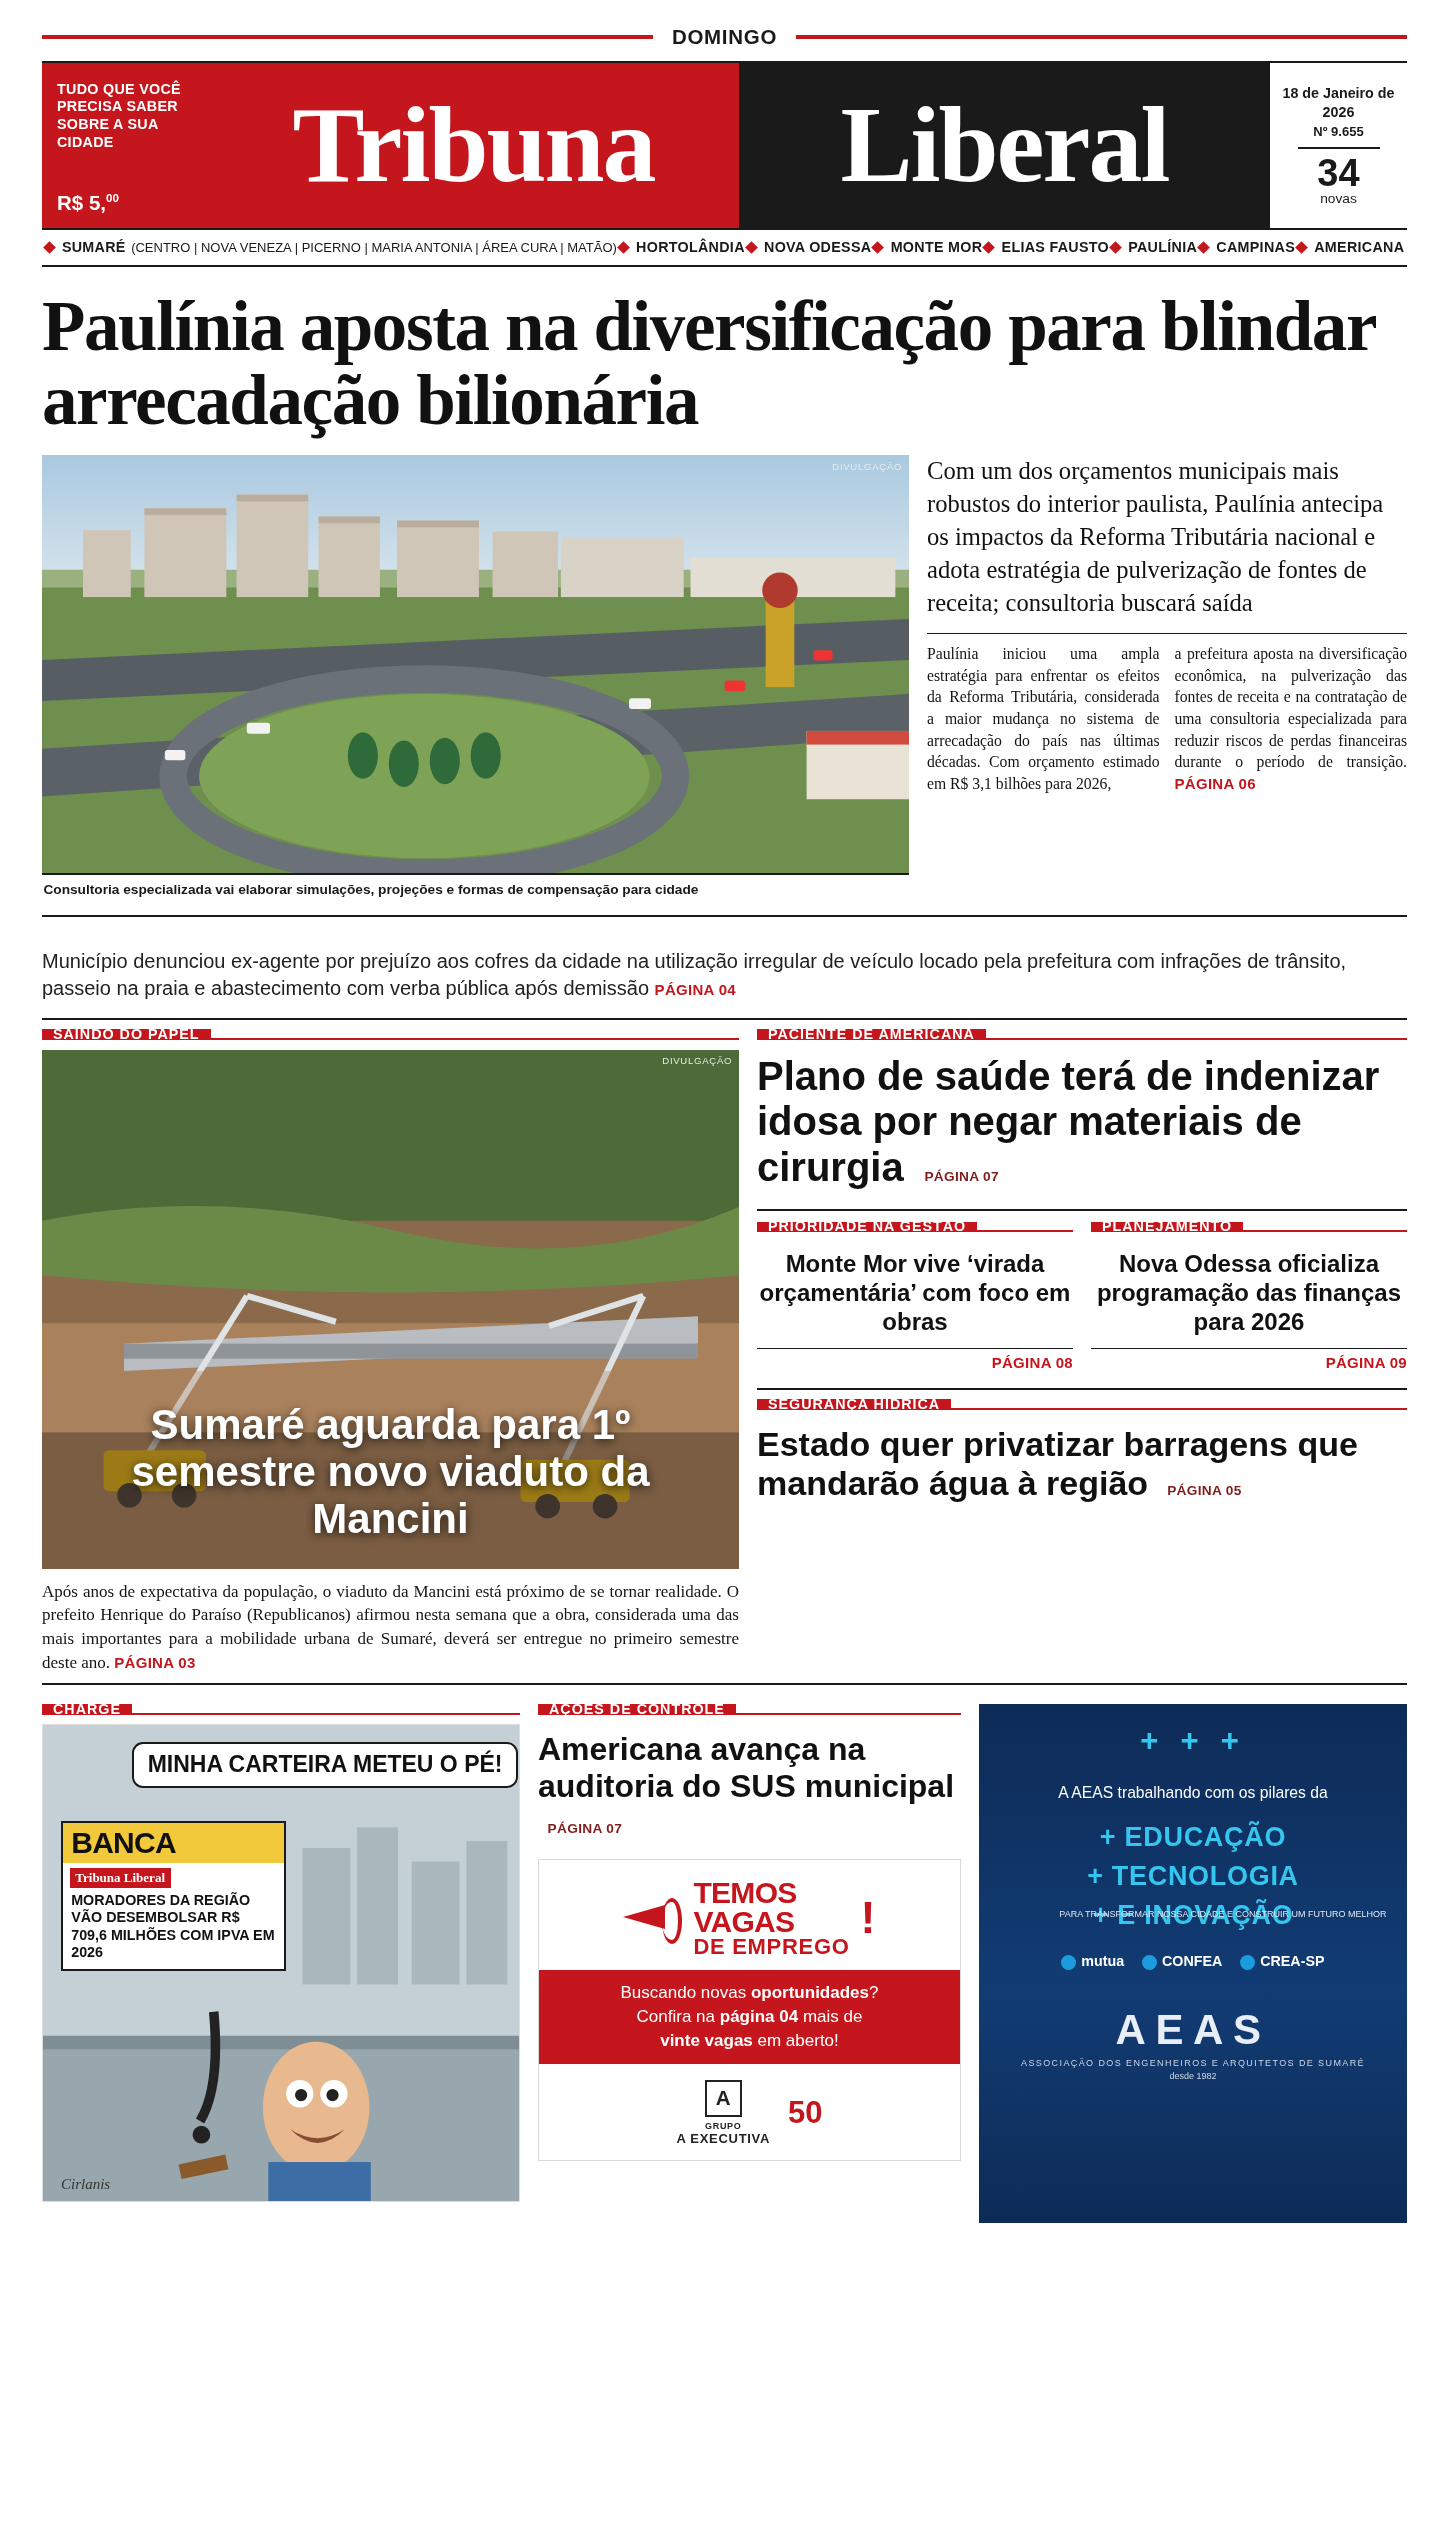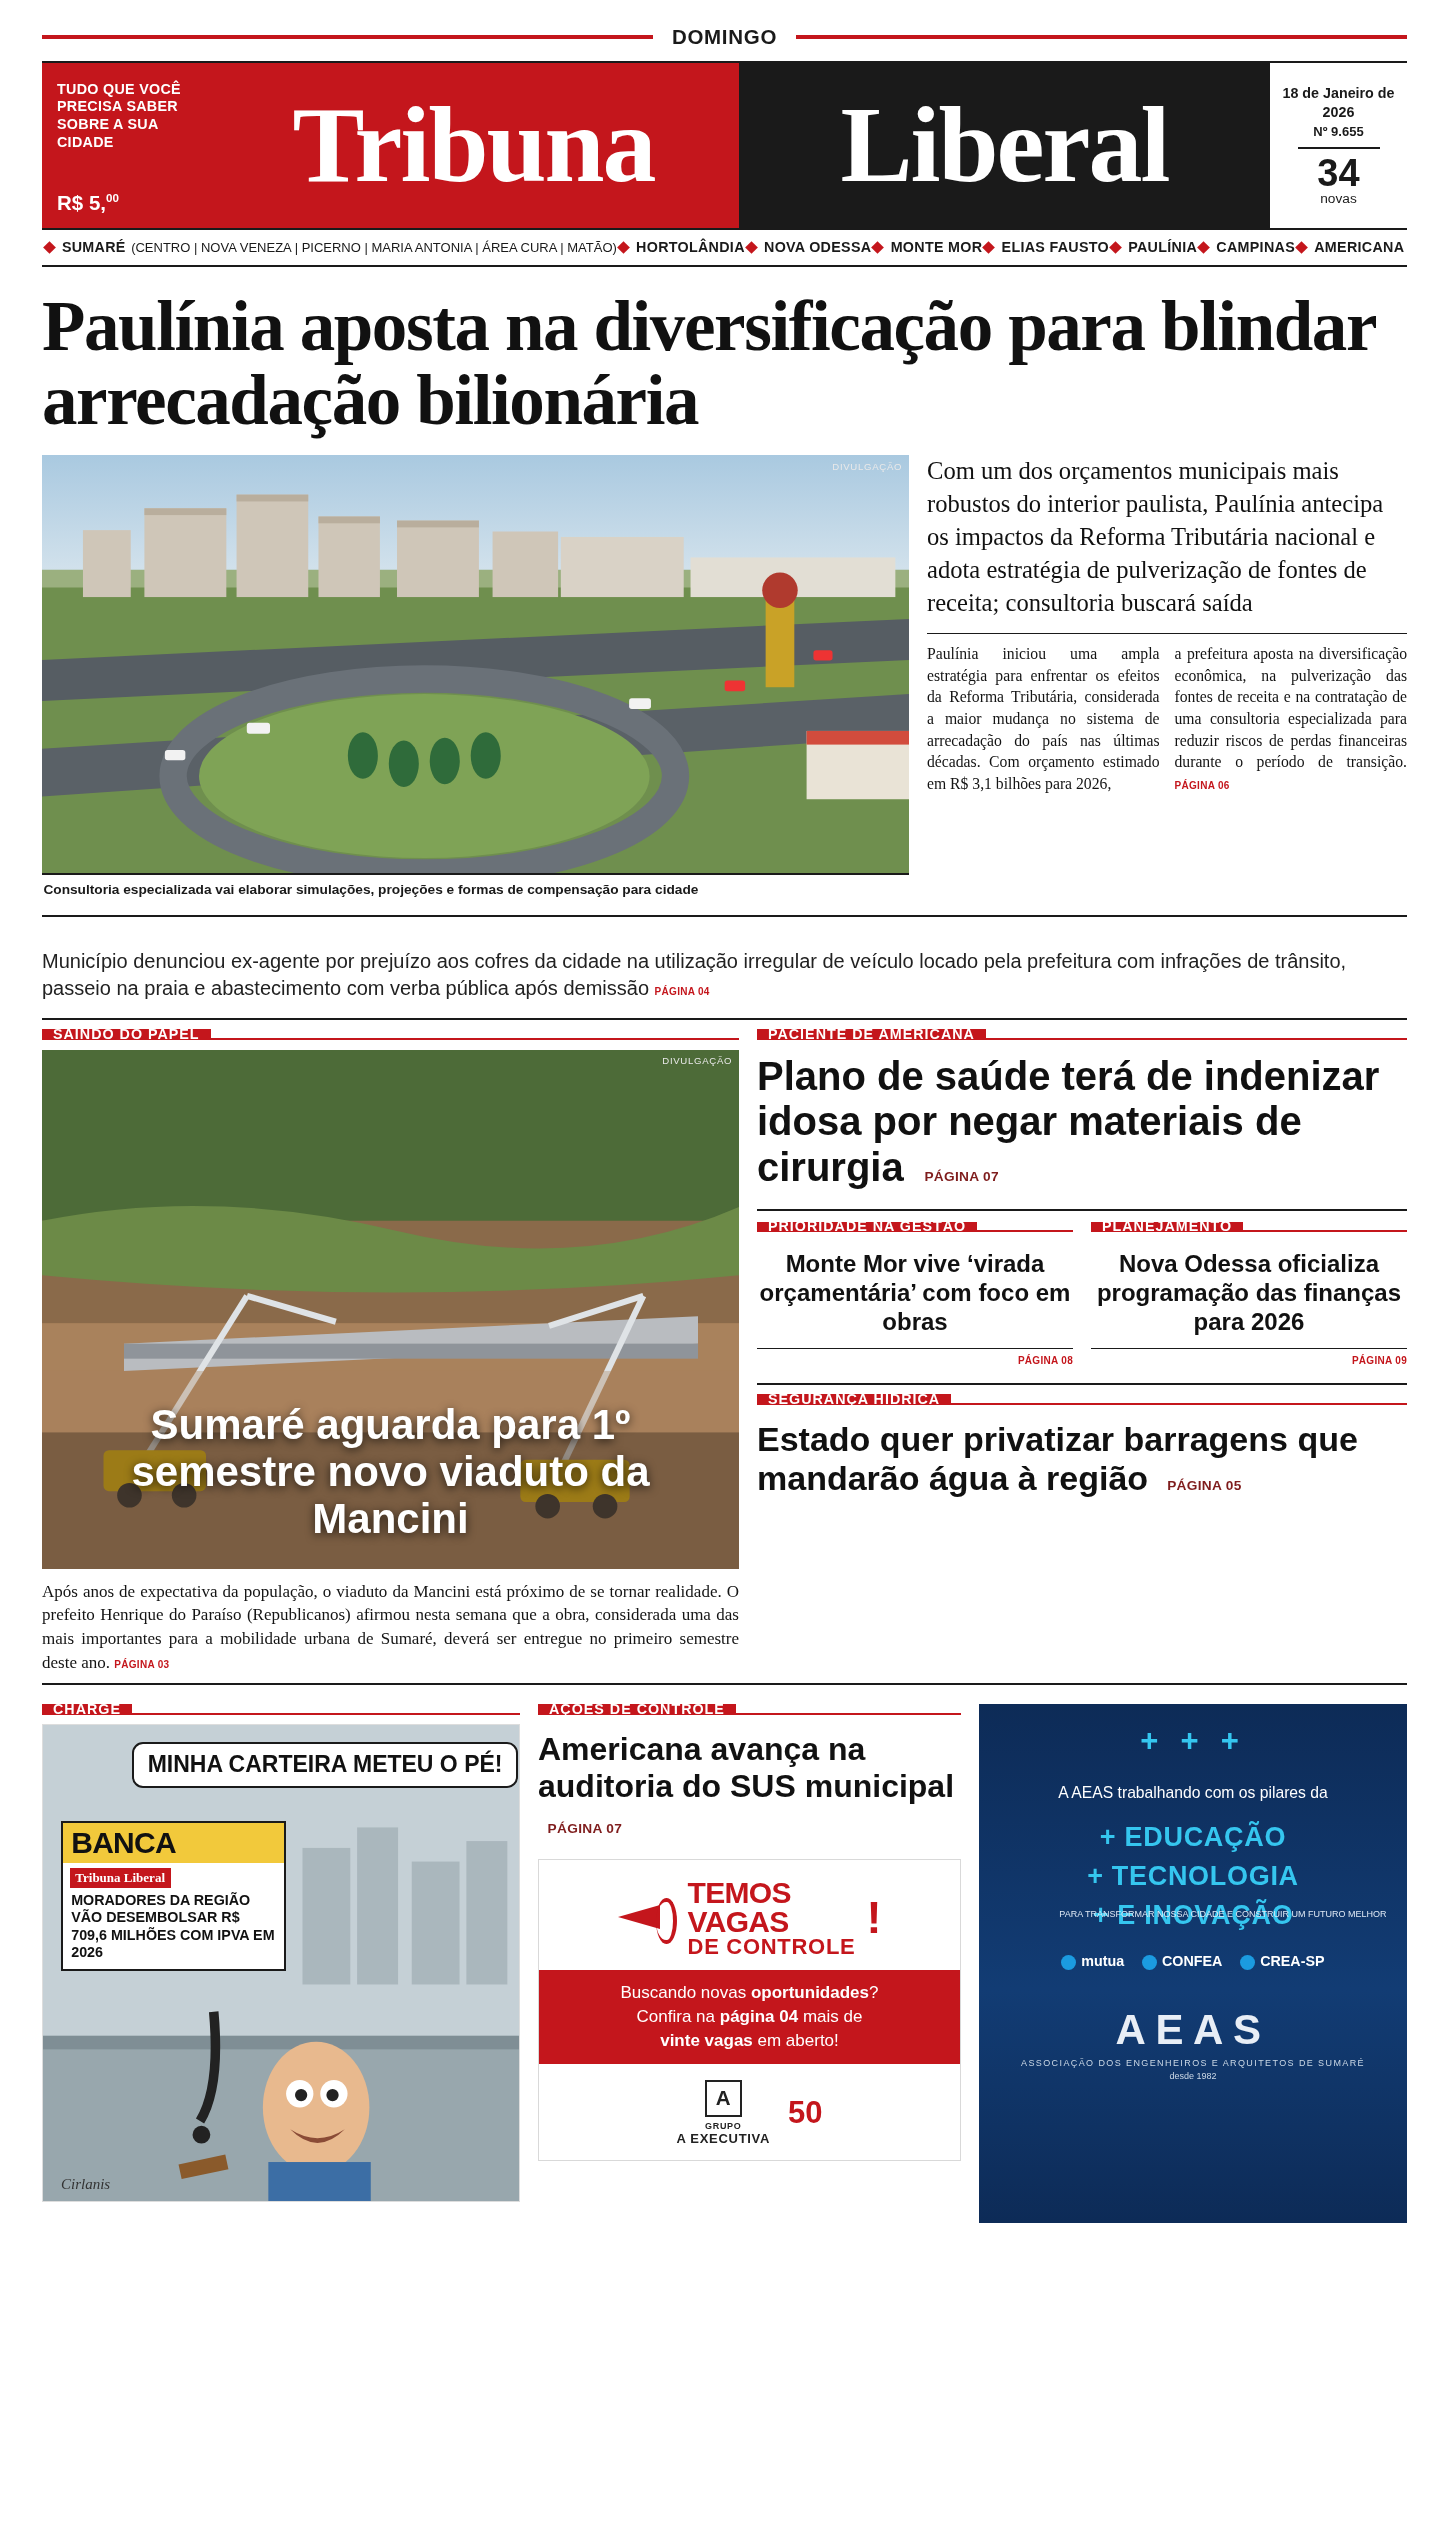--- a/index.html
+++ b/index.html
@@ -208,21 +208,21 @@
     flex: 1;
     font-family: "Liberation Serif", serif;
     font-size: 15.7px;
     line-height: 1.38;
     text-align: justify;
     color: #141414;
   }
   .pagina {
     font-family: "Liberation Sans", sans-serif;
     font-weight: bold;
-    font-size: 10px;
+    font-size: 15px;
     color: #c4161c;
     letter-spacing: 0.3px;
     white-space: nowrap;
   }
 
   
   .sec-head {
     border-top: 2.7px solid #1a1a1a;
     margin-top: 18px;
     padding-top: 18px;
@@ -825,21 +825,21 @@
         <span>Americana avança na auditoria do SUS municipal</span>
         <span class="inline-pagina">PÁGINA 07</span>
       </h3>
 
       <div class="vagas-box">
         <div class="vagas-top">
           <div class="megaphone"></div>
           <div class="vagas-words">
             <div class="l1">TEMOS</div>
             <div class="l1">VAGAS</div>
-            <div class="l2">DE CONTROLE</div>
+            <div class="l2">DE EMPREGO</div>
           </div>
           <div class="vagas-excl">!</div>
         </div>
         <div class="vagas-bottom">
           <div>
             <span>Buscando novas </span><b>oportunidades</b><span>?</span>
           </div>
           <div>
             <span>Confira na </span><b>página 04</b><span> mais de</span>
           </div>

